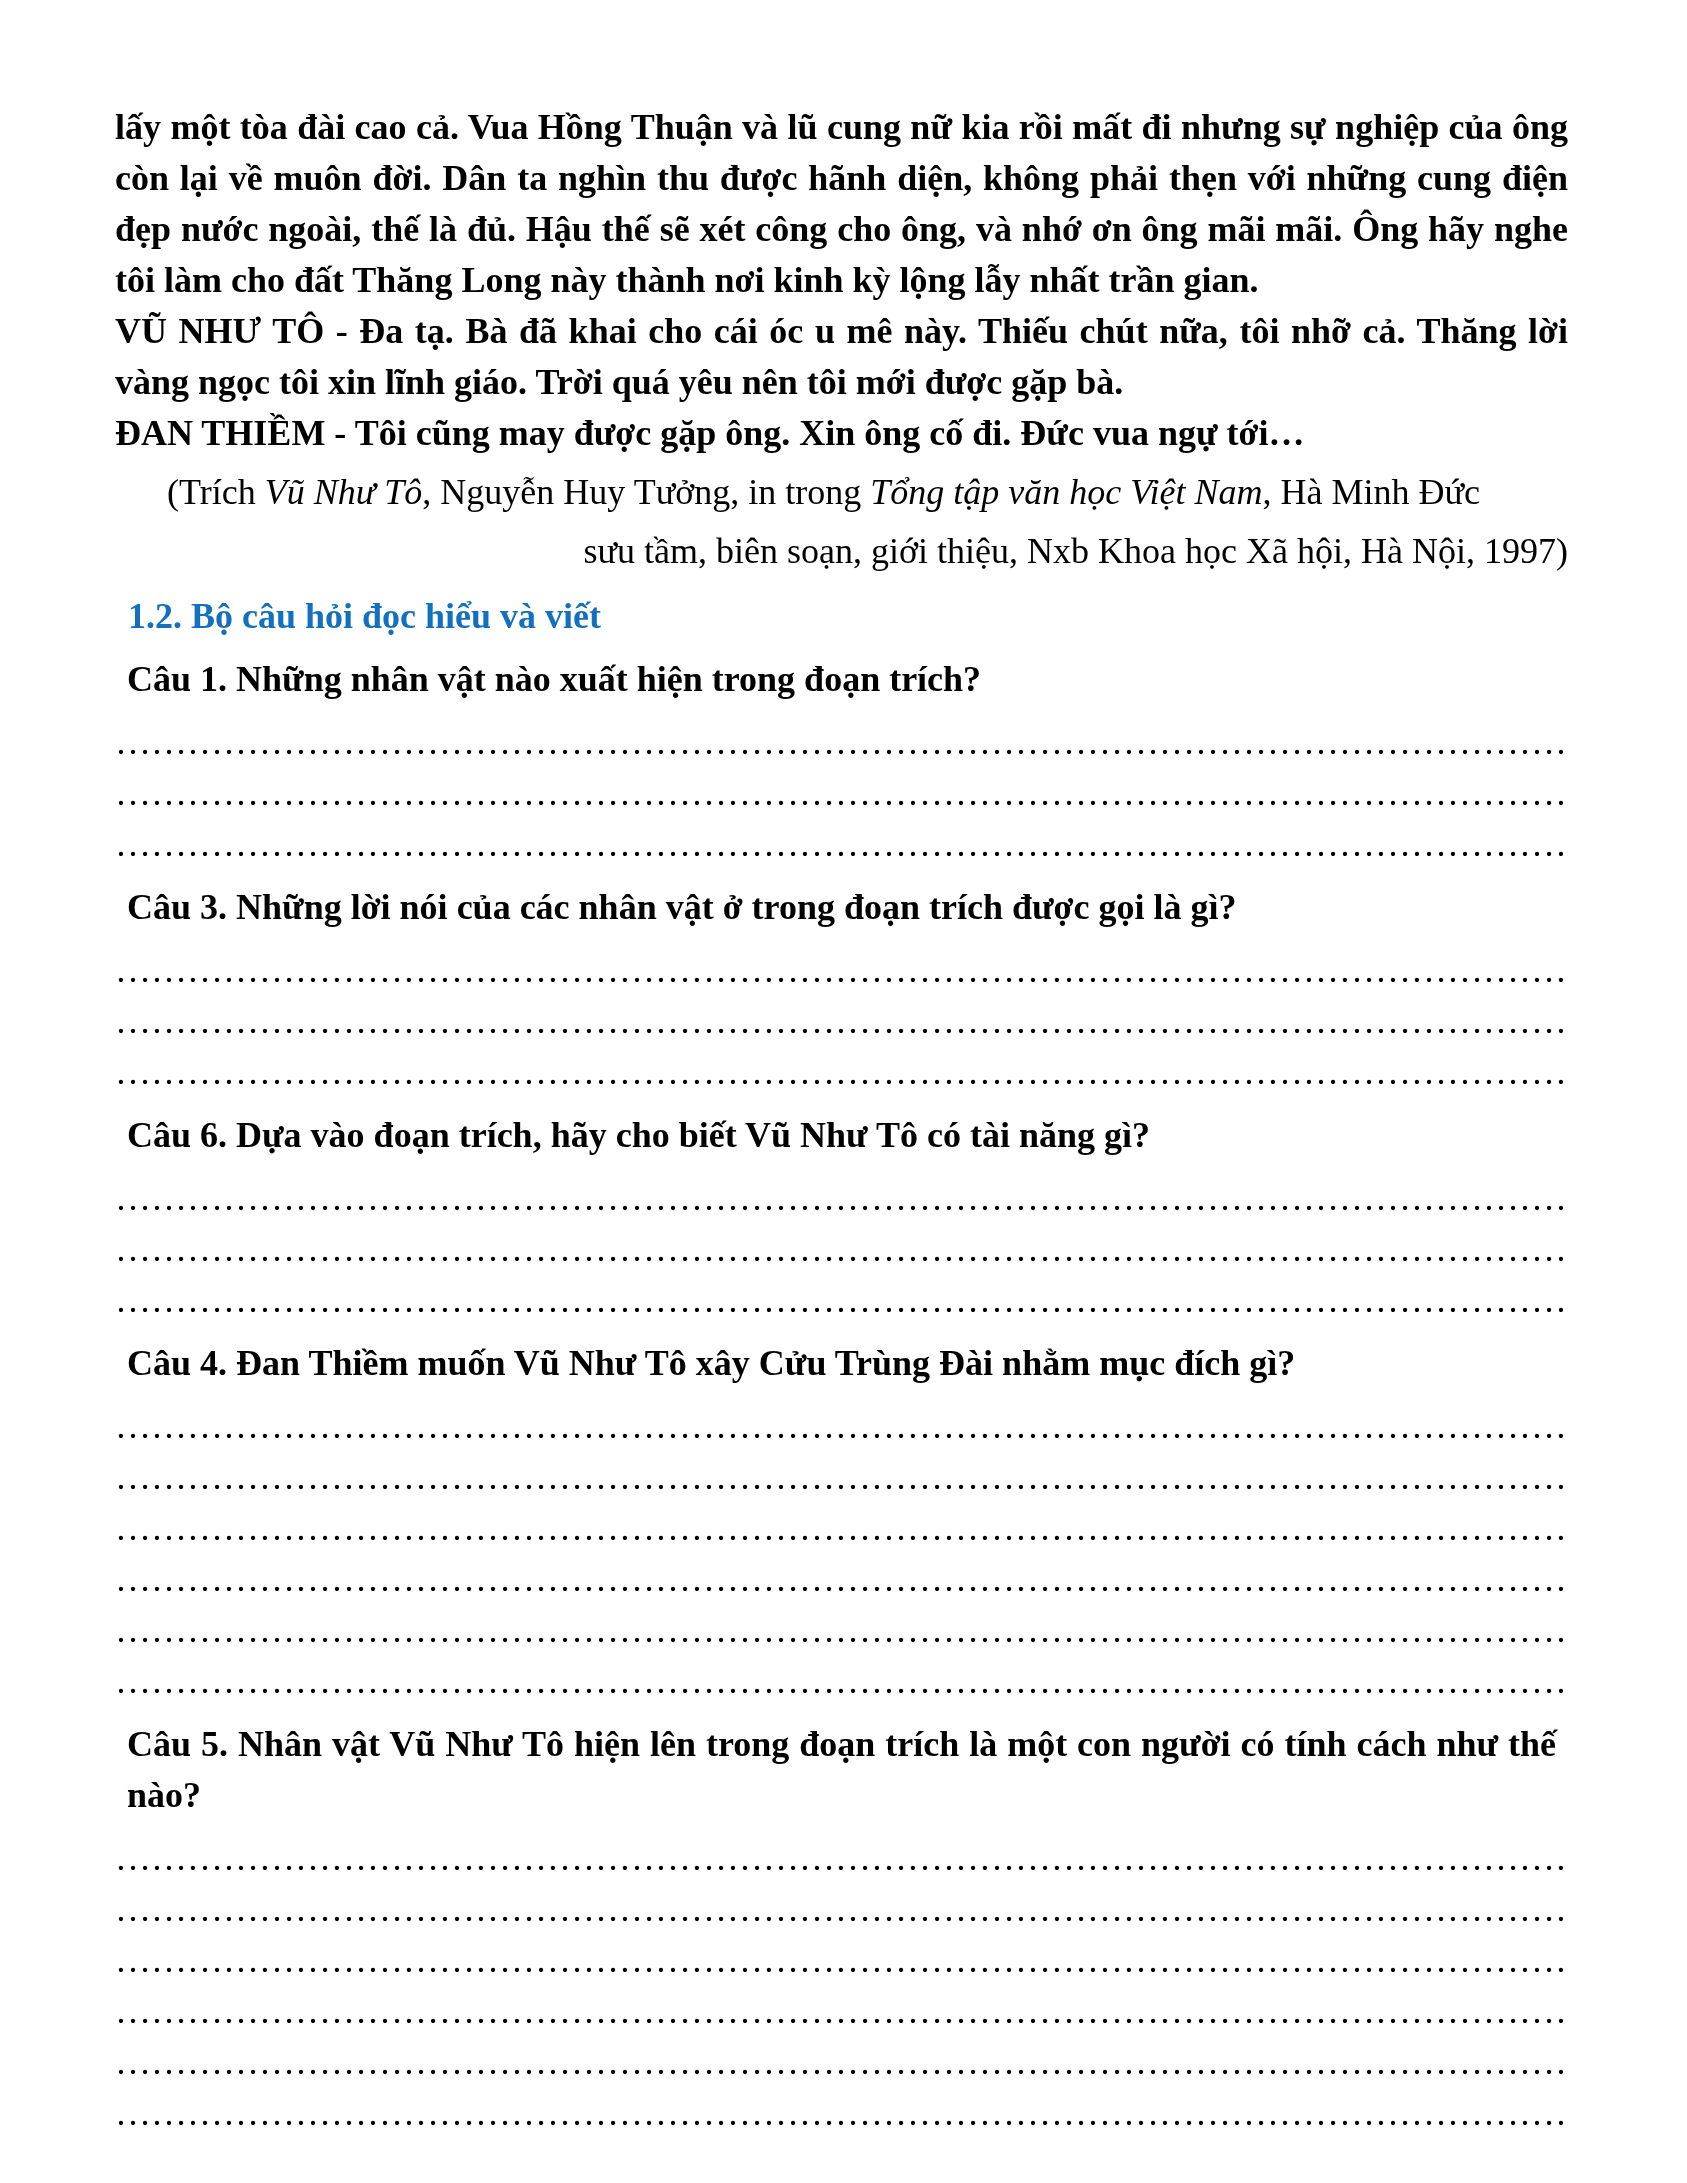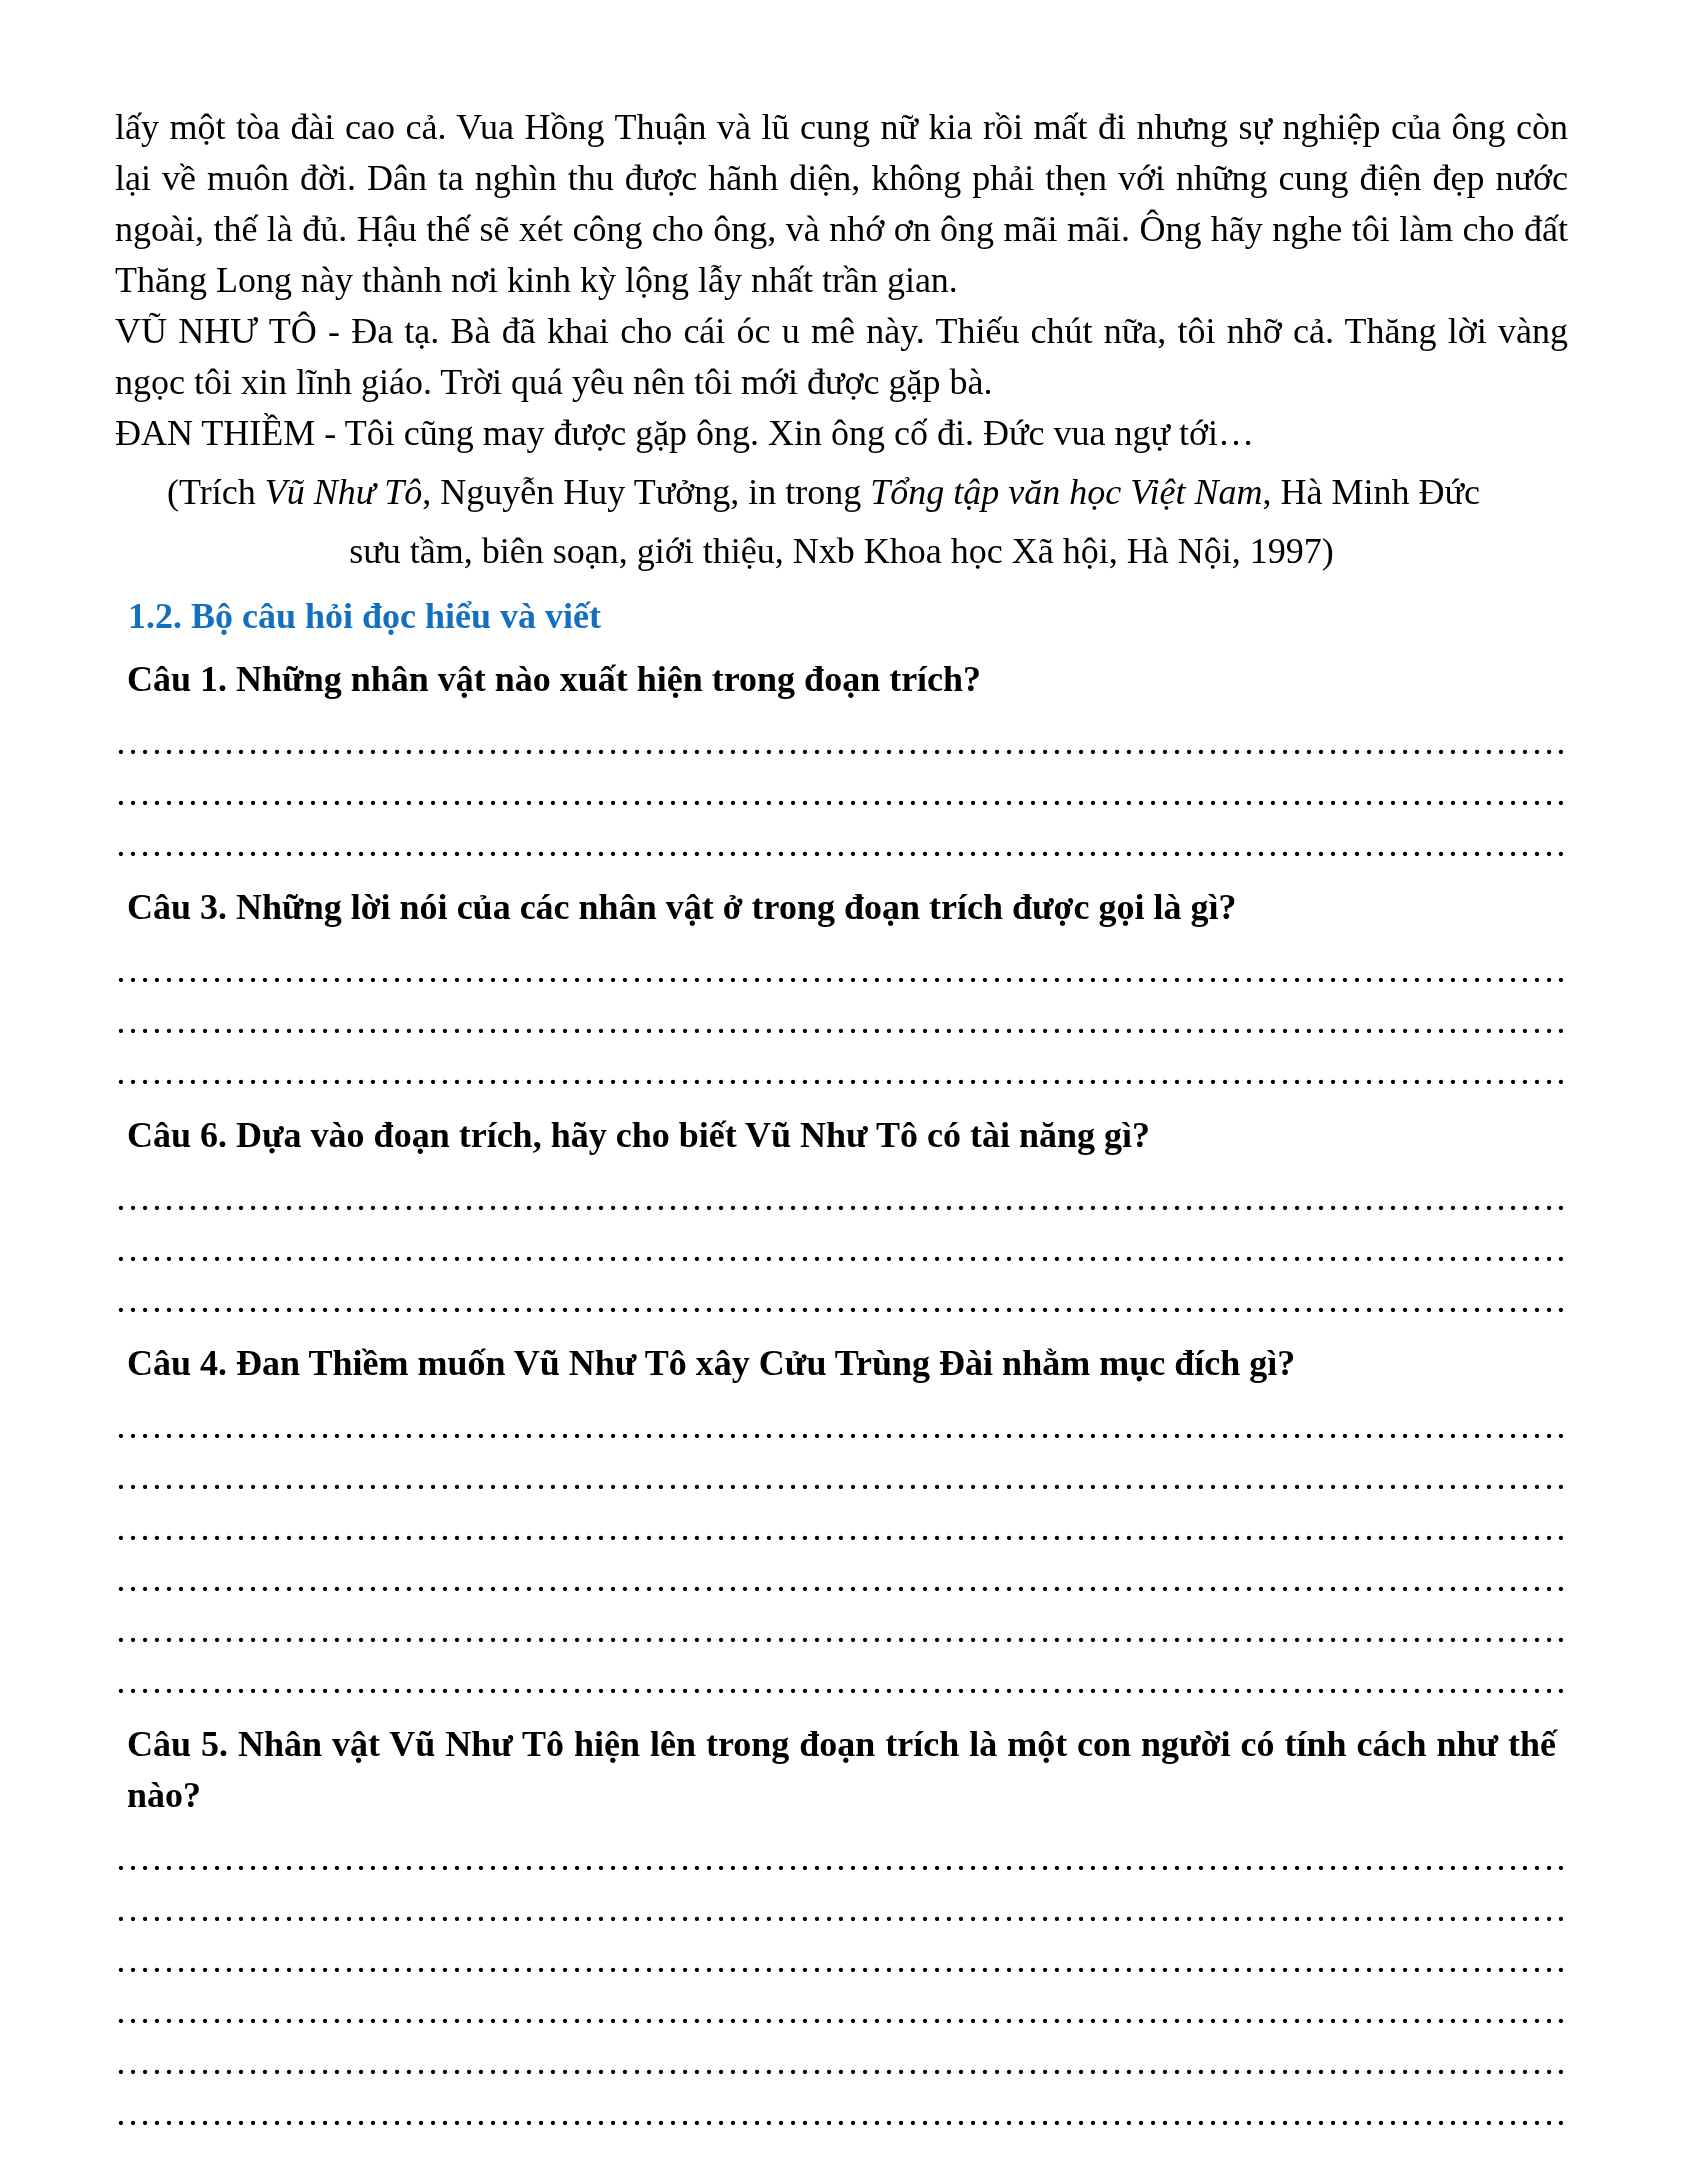--- a/index.html
+++ b/index.html
@@ -22,29 +22,30 @@
     box-sizing: border-box;
     width: 1687px;
     height: 2183px;
     padding: 102px 119px 0 115px;
     overflow: hidden;
     background: #ffffff;
   }
   .para {
     margin: 0;
     text-align: justify;
+    font-weight: bold;
   }
   .citation-line1 {
     margin: 8px;
     padding-left: 44px;
     white-space: nowrap;
   }
   .citation-line2 {
     margin: 0;
-    text-align: center;
+    text-align: right;
   }
   .it { font-style: italic; }
   .heading-blue {
     margin: 0;
     font-weight: bold;
     color: #1270BE;
   }
   .heading-blue.first { margin-top: 14.3px; margin-left: 13px; }
   .question {
     margin: 12px;

